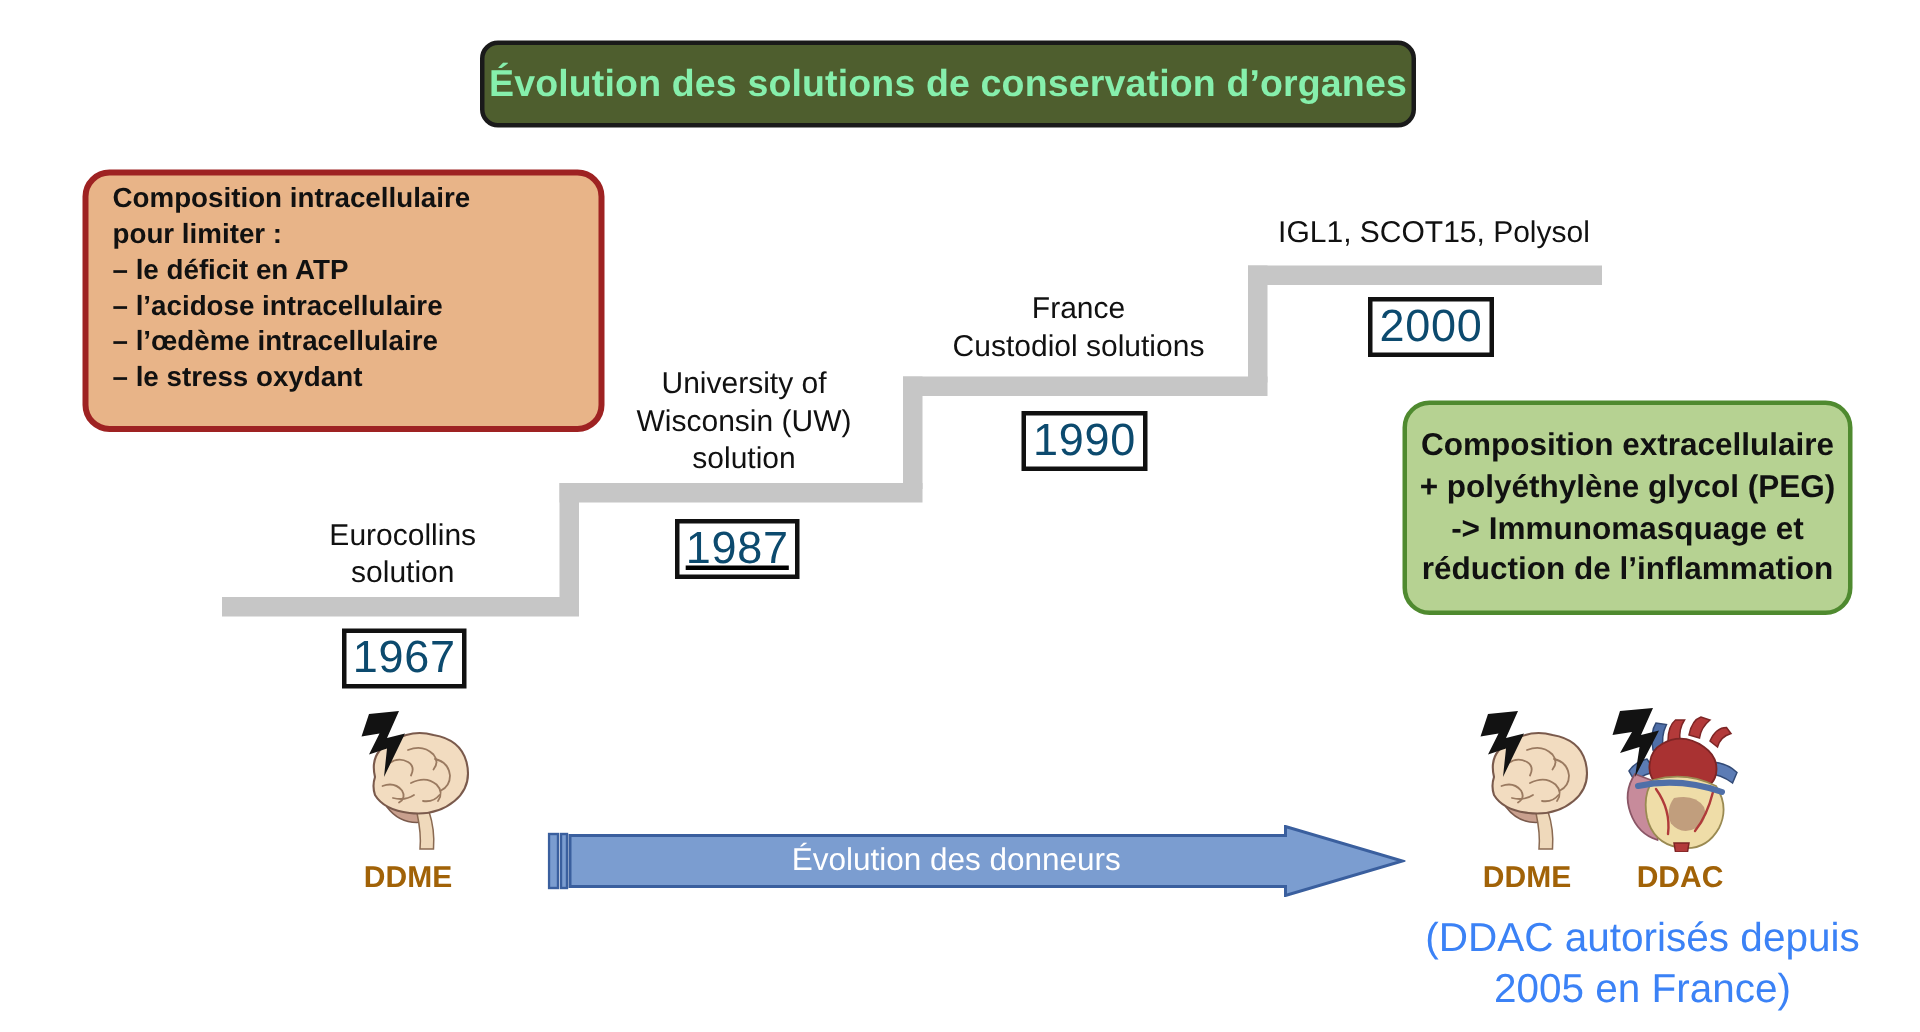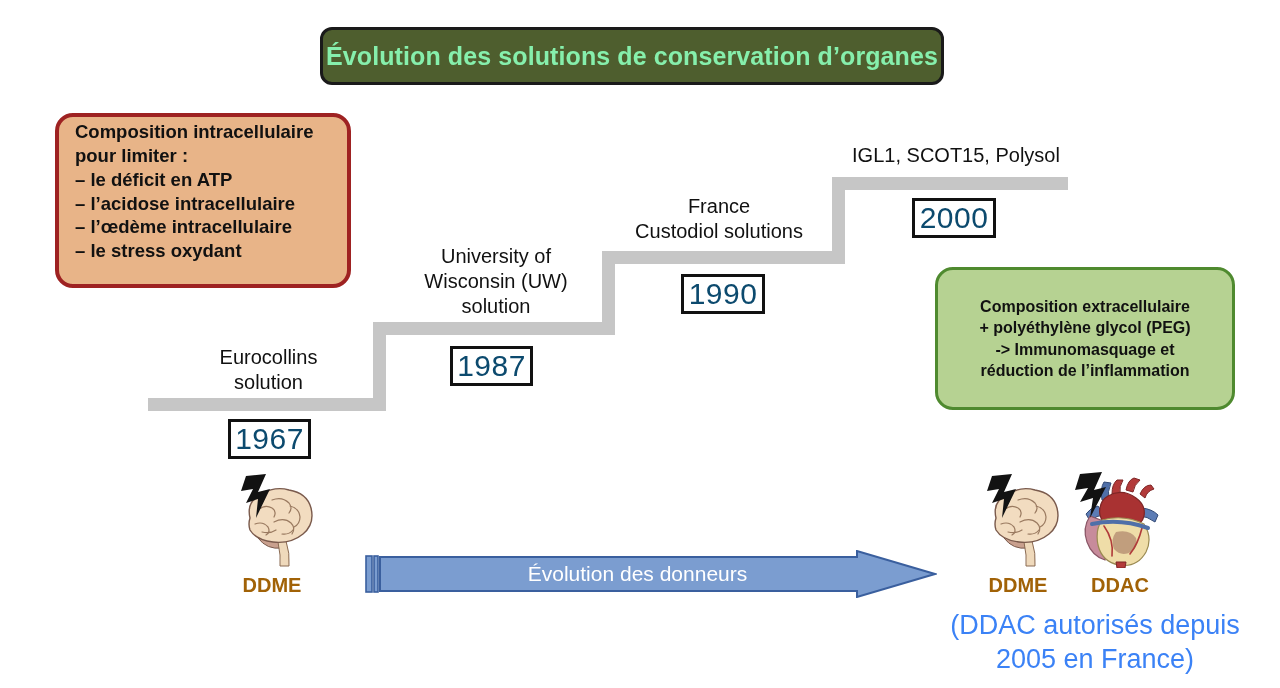--- a/index.html
+++ b/index.html
@@ -21,35 +21,35 @@
     color:#86efac;font-size:25px;font-weight:bold;letter-spacing:.1px;
     white-space:nowrap;
   }
 
   
   .callout{
     position:absolute;box-sizing:border-box;border-radius:18px;
     display:flex;flex-direction:column;justify-content:center;
   }
   .callout-orange{
-    left:55px;top:113px;width:296px;height:175px;
+    left:55px;top:113px;width:348px;height:175px;
     background:#e8b488;border:4px solid #9e2222;
     padding:10px 0 28px 16px;
   }
   .callout-orange .line{
     font-size:18.5px;font-weight:bold;color:#111;line-height:1.29;
     text-align:left;white-space:nowrap;
   }
   .callout-green{
     left:935px;top:267px;width:300px;height:143px;
     background:#b6d292;border:3.5px solid #4f8a2f;
     align-items:center;
   }
   .callout-green .line{
-    font-size:16px;font-weight:bold;color:#111;line-height:1.32;
+    font-size:21px;font-weight:bold;color:#111;line-height:1.32;
     text-align:center;white-space:nowrap;
   }
 
   
   .tread,.riser{position:absolute;background:#c6c6c6;}
 
   
   .step-label{
     position:absolute;font-size:20px;color:#111;line-height:1.25;
     text-align:center;white-space:nowrap;
@@ -125,21 +125,21 @@
     <span class="line">Custodiol solutions</span>
   </div>
 
   <div class="step-label" style="left:846px;top:143px;width:220px;">
     <span class="line">IGL1, SCOT15, Polysol</span>
   </div>
 
   <div class="year-box" style="left:228px;top:419px;width:83px;height:40px;">
     <span>1967</span>
   </div>
-  <div class="year-box" style="left:450px;top:346px;width:83px;height:40px;">
+  <div class="year-box" style="left:450px;top:346px;width:83px;height:40px;text-decoration:underline;">
     <span>1987</span>
   </div>
   <div class="year-box" style="left:681px;top:274px;width:84px;height:40px;">
     <span>1990</span>
   </div>
   <div class="year-box" style="left:912px;top:198px;width:84px;height:40px;">
     <span>2000</span>
   </div>
 
   <div class="callout callout-orange">

